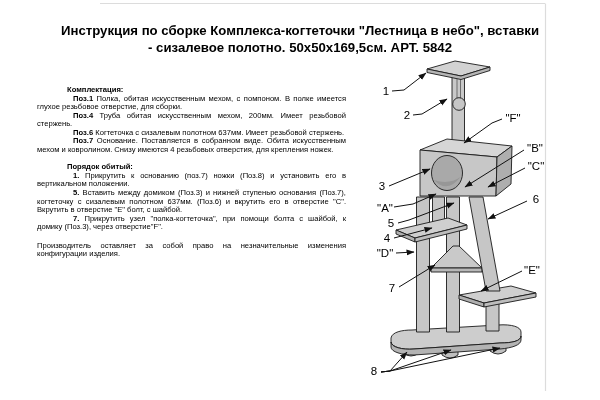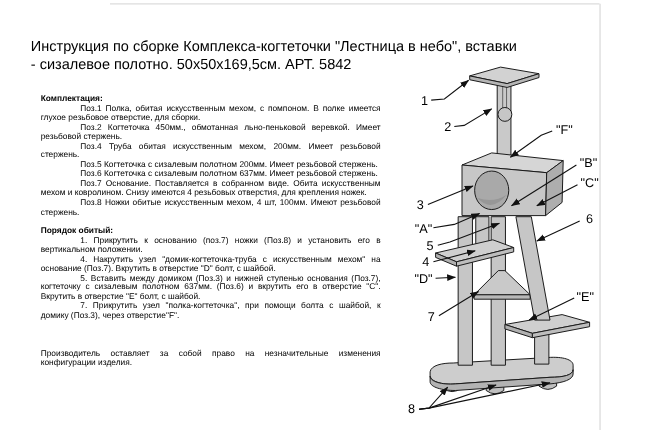--- a/index.html
+++ b/index.html
@@ -1,52 +1,48 @@
 <!DOCTYPE html>
 <html><head>
 <meta charset="utf-8">
 <style>
   html,body{margin:0;padding:0;background:#fff;}
   body{width:600px;height:400px;position:relative;overflow:hidden;
        font-family:"Liberation Sans",sans-serif;color:#111;}
-  .title{position:absolute;top:33px;left:28px;width:544px;text-align:left;
-         font-weight:normal;font-size:13.2px;line-height:1.3;color:#000;}
+  .title{position:absolute;top:22px;left:28px;width:544px;text-align:center;
+         font-weight:bold;font-size:13.2px;line-height:1.3;color:#000;}
   .textcol{position:absolute;top:86px;left:37px;width:309px;
            font-size:7.6px;line-height:8.55px;text-align:justify;color:#000;}
-  .sec-head{font-weight:bold;}
+  .sec-head{font-weight:bold;margin-left:30px;}
   .item{margin:0;}
-  .item b{font-weight:normal;padding-left:36px;}
+  .item b{font-weight:bold;padding-left:36px;}
   .gap1{height:9px;}
   .gap2{height:10px;}
-  .footer{margin-top:16px;}
+  .footer{margin-top:0;}
   svg.overlay{position:absolute;left:0;top:0;width:600px;height:400px;}
   svg text{font-family:"Liberation Sans",sans-serif;font-size:11.5px;fill:#000;}
 </style>
 </head>
 <body>
 
 <div class="title">
   <div>Инструкция по сборке Комплекса-когтеточки "Лестница в небо", вставки</div>
   <div>- сизалевое полотно. 50х50х169,5см. АРТ. 5842</div>
 </div>
 
 <div class="textcol">
   <div class="sec-head">Комплектация:</div>
   <div class="item"><b>Поз.1</b> <span>Полка, обитая искусственным мехом, с помпоном. В полке имеется глухое резьбовое отверстие, для сборки.</span></div>
-  <div class="item"><b>Поз.2</b> <span>Когтеточка 450мм., обмотанная льно-пеньковой веревкой. Имеет резьбовой стержень.</span></div>
   <div class="item"><b>Поз.4</b> <span>Труба обитая искусственным мехом, 200мм. Имеет резьбовой стержень.</span></div>
-  <div class="item"><b>Поз.5</b> <span>Когтеточка с сизалевым полотном 200мм. Имеет резьбовой стержень.</span></div>
   <div class="item"><b>Поз.6</b> <span>Когтеточка с сизалевым полотном 637мм. Имеет резьбовой стержень.</span></div>
   <div class="item"><b>Поз.7</b> <span>Основание. Поставляется в собранном виде. Обита искусственным мехом и ковролином. Снизу имеются 4 резьбовых отверстия, для крепления ножек.</span></div>
-  <div class="item"><b>Поз.8</b> <span>Ножки обитые искусственным мехом, 4 шт, 100мм. Имеют резьбовой стержень.</span></div>
 
   <div class="gap1"></div>
   <div class="sec-head">Порядок обитый:</div>
   <div class="item"><b>1.</b> <span>Прикрутить к основанию (поз.7) ножки (Поз.8) и установить его в вертикальном положении.</span></div>
-  <div class="item"><b>4.</b> <span>Накрутить узел "домик-когтеточка-труба с искусственным мехом" на основание (Поз.7). Вкрутить в отверстие "D" болт, с шайбой.</span></div>
   <div class="item"><b>5.</b> <span>Вставить между домиком (Поз.3) и нижней ступенью основания (Поз.7), когтеточку с сизалевым полотном 637мм. (Поз.6) и вкрутить его в отверстие "С". Вкрутить в отверстие "Е" болт, с шайбой.</span></div>
   <div class="item"><b>7.</b> <span>Прикрутить узел "полка-когтеточка", при помощи болта с шайбой, к домику (Поз.3), через отверстие"F".</span></div>
 
   <div class="gap2"></div>
   <div class="footer">Производитель оставляет за собой право на незначительные изменения конфигурации изделия.</div>
 </div>
 
 <svg class="overlay" viewBox="0 0 600 400">
   <defs>
     <marker id="arr" markerWidth="9" markerHeight="8" refX="7.5" refY="3" orient="auto">

